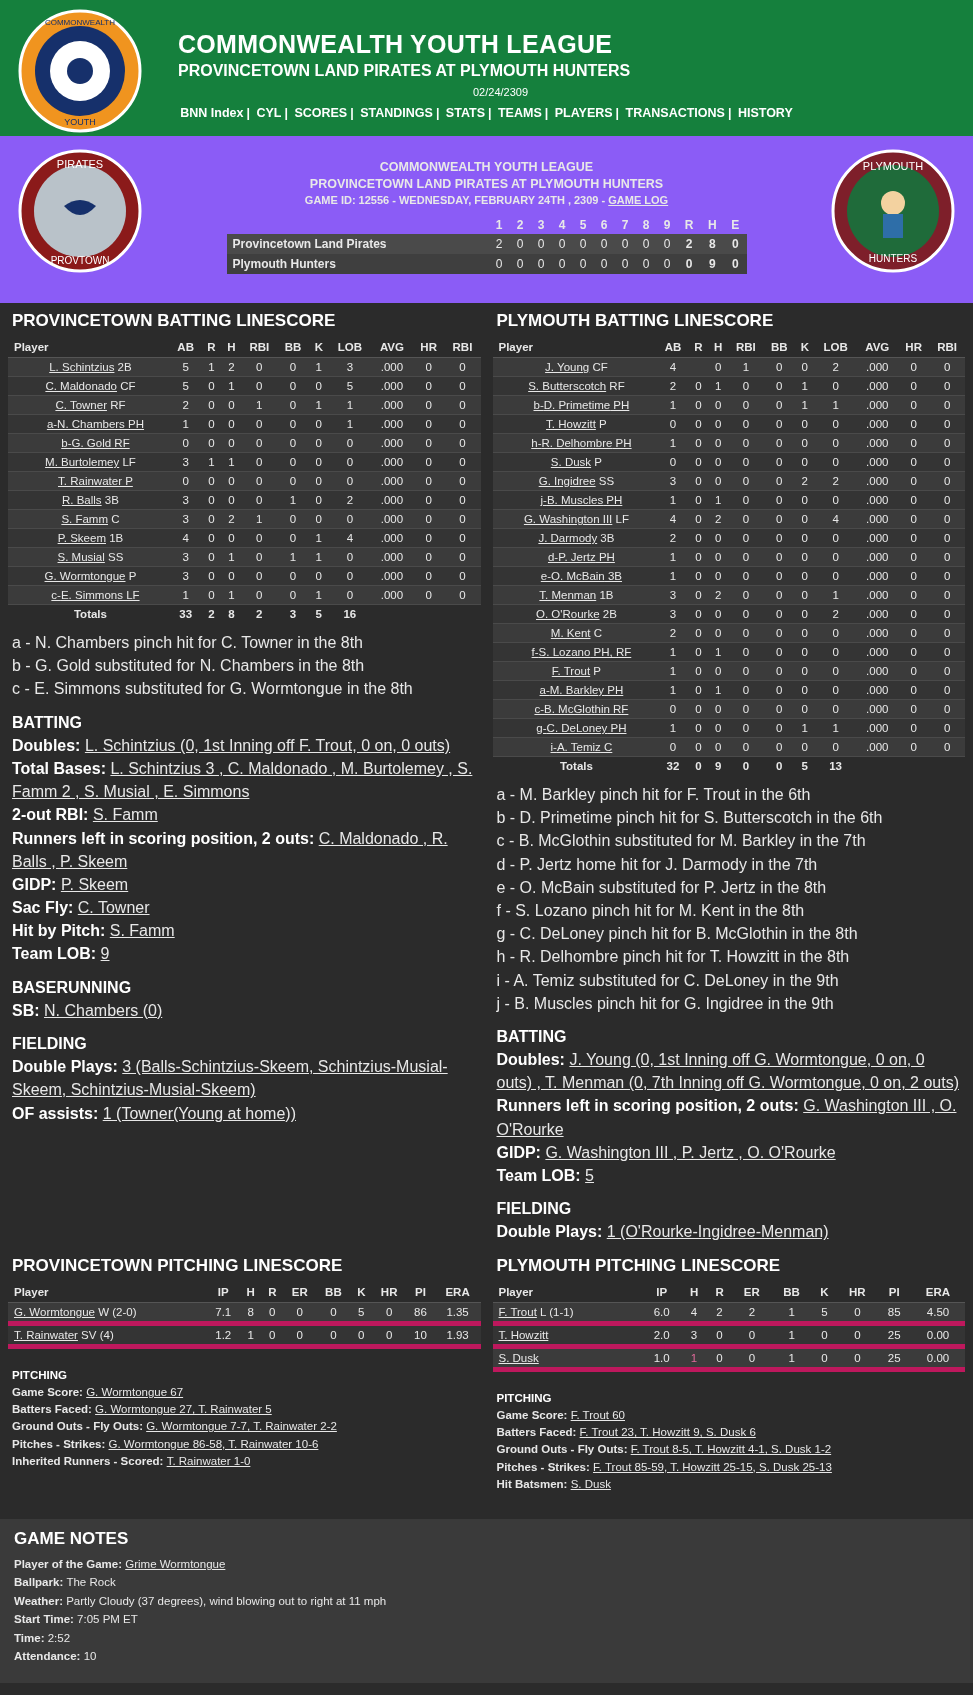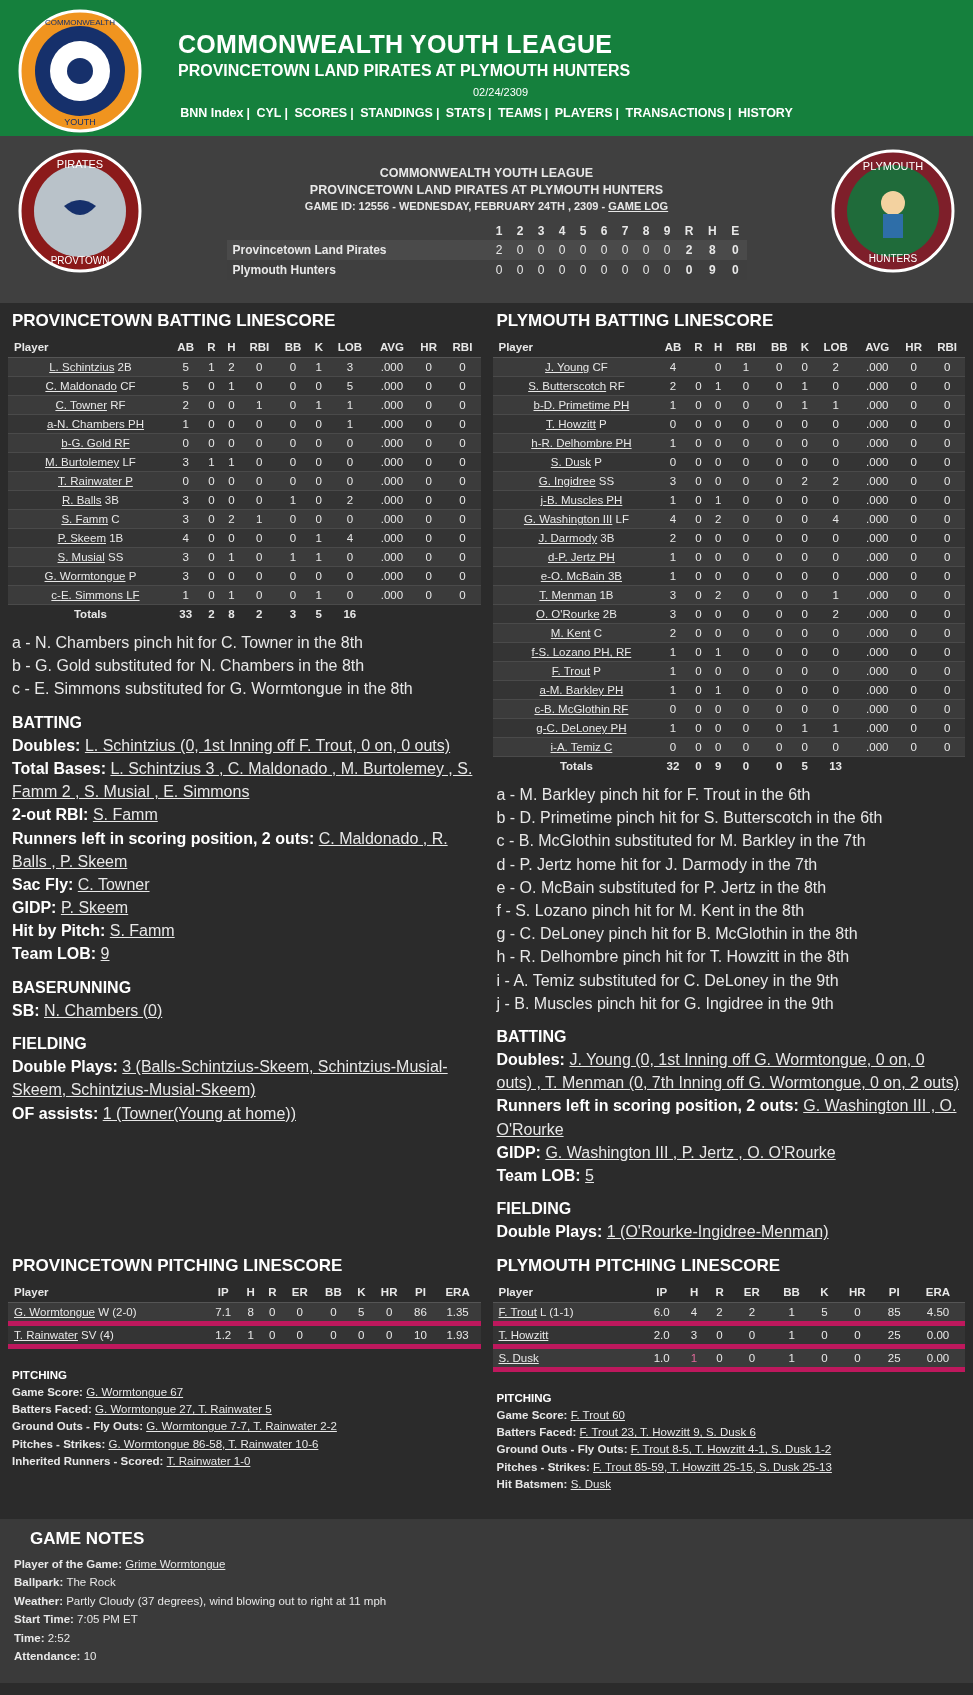--- a/index.html
+++ b/index.html
@@ -8,21 +8,21 @@
   a, .lnk{color:#e8e8e8;text-decoration:underline;cursor:pointer;}
   .hdr{background:#15803d;color:#fff;padding:10px 0 6px 0;position:relative;height:136px;box-sizing:border-box;}
   .hdr .logo{position:absolute;left:14px;top:8px;width:132px;height:126px;}
   .hdr-titles{padding-left:178px;padding-top:20px;}
   .hdr-titles h1{margin:0;font-size:25px;letter-spacing:.3px;font-weight:bold;color:#fff;}
   .hdr-titles h2{margin:3px 0 0 0;font-size:16px;font-weight:bold;color:#fff;}
   .hdr-date{margin:6px 0 0 0;font-size:11px;color:#fff;text-align:center;padding-right:150px;}
   .navbar{margin-top:8px;text-align:center;font-size:12.5px;font-weight:bold;color:#fff;}
   .navbar span.sep{margin:0 3px;}
   .navbar a{color:#fff;text-decoration:none;}
-  .scorebar{background:#404040;padding:30px 0 8px 0;position:relative;height:167px;box-sizing:border-box;}
+  .scorebar{background:#8b5cf6;padding:24px 0 8px 0;position:relative;height:167px;box-sizing:border-box;}
   .team-logo-l{position:absolute;left:14px;top:12px;width:132px;height:126px;}
   .team-logo-r{position:absolute;right:14px;top:12px;width:132px;height:126px;}
   .sb-center{margin:0 160px;text-align:center;}
   .sb-center .l1{font-size:12.5px;font-weight:bold;}
   .sb-center .l2{font-size:12.5px;font-weight:bold;margin-top:3px;}
   .sb-center .l3{font-size:11px;font-weight:bold;margin-top:3px;}
   table.linescore{margin:10px auto 0 auto;border-collapse:collapse;font-size:12px;width:520px;}
   table.linescore th{font-weight:bold;padding:2px 6px;text-align:center;}
   table.linescore td{padding:3px 6px;text-align:center;}
   table.linescore td.tn{text-align:left;width:250px;font-weight:bold;}
@@ -46,21 +46,21 @@
   .notes b{color:#fff;}
   .bhead{font-weight:bold;color:#fff;margin-top:10px;}
   table.pitch{width:100%;border-collapse:collapse;font-size:11.5px;background:#3b3b3b;}
   table.pitch th{background:#2b2b2b;font-weight:bold;padding:4px 3px;text-align:center;border-bottom:1px solid #555;}
   table.pitch th.pl{text-align:left;padding-left:6px;}
   table.pitch td{padding:3px 3px;text-align:center;border-bottom:5px solid #be185d;}
   table.pitch td.pl{text-align:left;padding-left:6px;white-space:nowrap;}
   table.pitch tr.alt{background:#343434;}
   .hl{color:#e06a9a;}
   .gnotes{background:#3a3a3a;margin-top:14px;padding:10px 14px 18px 14px;}
-  .gnotes h3{margin:0 0 6px 16px;font-size:17px;color:#fff;}
+  .gnotes h3{margin:0 0 6px 0;font-size:17px;color:#fff;}
   .gnotes div{font-size:11.5px;line-height:1.6;}
   .pitchnotes{font-size:11.5px;line-height:1.5;padding:8px 4px 12px 4px;}
 </style>
 </head>
 <body>
 
 <div class="page">
 
   <div class="hdr">
     <div class="logo">
@@ -378,22 +378,22 @@
             <div>a - N. Chambers pinch hit for C. Towner in the 8th</div>
             <div>b - G. Gold substituted for N. Chambers in the 8th</div>
             <div>c - E. Simmons substituted for G. Wormtongue in the 8th</div>
           </div>
         <div class="bhead">BATTING</div>
         <div id="away-batlines">
             <div><b>Doubles: </b><span class="lnk">L. Schintzius (0, 1st Inning off F. Trout, 0 on, 0 outs)</span></div>
             <div><b>Total Bases: </b><span class="lnk">L. Schintzius 3 , C. Maldonado , M. Burtolemey , S. Famm 2 , S. Musial , E. Simmons</span></div>
             <div><b>2-out RBI: </b><span class="lnk">S. Famm</span></div>
             <div><b>Runners left in scoring position, 2 outs: </b><span class="lnk">C. Maldonado , R. Balls , P. Skeem</span></div>
+            <div><b>GIDP: </b><span class="lnk">P. Skeem</span></div>
             <div><b>Sac Fly: </b><span class="lnk">C. Towner</span></div>
-            <div><b>GIDP: </b><span class="lnk">P. Skeem</span></div>
             <div><b>Hit by Pitch: </b><span class="lnk">S. Famm</span></div>
             <div><b>Team LOB: </b><span class="lnk">9</span></div>
           </div>
         <div class="bhead">BASERUNNING</div>
         <div id="away-baselines">
             <div><b>SB: </b><span class="lnk">N. Chambers (0)</span></div>
           </div>
         <div class="bhead">FIELDING</div>
         <div id="away-fieldlines">
             <div><b>Double Plays: </b><span class="lnk">3 (Balls-Schintzius-Skeem, Schintzius-Musial-Skeem, Schintzius-Musial-Skeem)</span></div>

